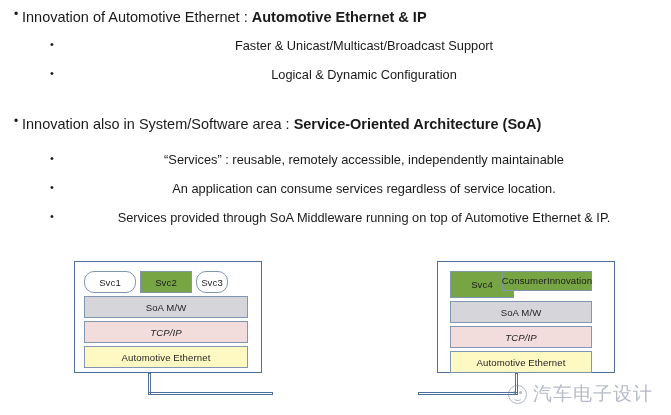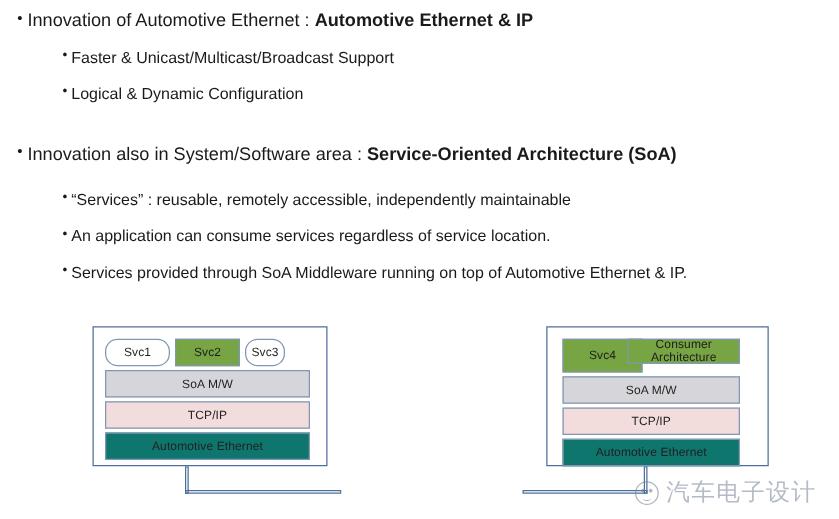--- a/index.html
+++ b/index.html
@@ -49,21 +49,21 @@
     margin-bottom: 0px;
   }
   .lvl1 .dot { font-size: 12px; top: -1px; }
   .lvl1 .btxt { padding-left: 11px; }
 
   .lvl2 {
     margin-left: 47px;
     font-size: 12.8px;
   }
   .lvl2 .dot { font-size: 11px; }
-  .lvl2 .btxt { padding-left: 10px; }
+  .lvl2 .btxt { padding-left: 10px; text-align: center; }
 
   .bold { font-weight: bold; }
   .row-b { margin-top: 14px; }
 
   
   .diagram {
     position: absolute;
     left: 0;
     top: 250px;
     width: 671px;
@@ -87,22 +87,22 @@
     align-items: center;
     justify-content: center;
     text-align: center;
     font-size: 9.6px;
     color: #1f1f1f;
     letter-spacing: 0.1px;
   }
   .svc-white { background: #ffffff; border-radius: 10px; }
   .svc-green { background: #77A543; color: #1c1c1c; text-align: right; }
   .l-gray    { background: #D6D6DA; }
-  .l-pink    { background: #F2DCDC; }
-  .l-olive   { background: #0f766e; }
+  .l-pink    { background: #F2DCDC; font-style: italic; }
+  .l-olive   { background: #fef9c3; }
 
   .two-line { line-height: 1.15; }
 
   
   .conn {
     position: absolute;
     background: transparent;
     border: 1.1px solid #4E6F9C;
     box-sizing: border-box;
   }
@@ -223,23 +223,23 @@
     <div class="layer svc-green" style="left:65px; top:9px;  width:52px; height:22px;">Svc2</div>
     <div class="layer svc-white" style="left:121px;top:9px;  width:32px; height:22px;">Svc3</div>
 
     <div class="layer l-gray" style="left:9px; top:34px; width:164px; height:22px;">SoA M/W</div>
     <div class="layer l-pink" style="left:9px; top:59px; width:164px; height:22px;">TCP/IP</div>
     <div class="layer l-olive" style="left:9px; top:84px; width:164px; height:22px;">Automotive Ethernet</div>
   </div>
 
   <div class="ecu ecu-right">
     <div class="layer svc-green" style="left:12px; top:9px; width:64px; height:27px;">Svc4</div>
-    <div class="layer svc-green two-line" style="left:64px; top:9px; width:90px; height:20px; flex-direction:column;">
+    <div class="layer svc-green two-line" style="left:64px; top:9px; width:90px; height:20px; flex-direction:row;">
       <span>Consumer</span>
-      <span>Architecture</span>
+      <span>Innovation</span>
     </div>
 
     <div class="layer l-gray" style="left:12px; top:39px; width:142px; height:22px;">SoA M/W</div>
     <div class="layer l-pink" style="left:12px; top:64px; width:142px; height:22px;">TCP/IP</div>
     <div class="layer l-olive" style="left:12px; top:89px; width:142px; height:22px;">Automotive Ethernet</div>
   </div>
 
 
 </div>
 

